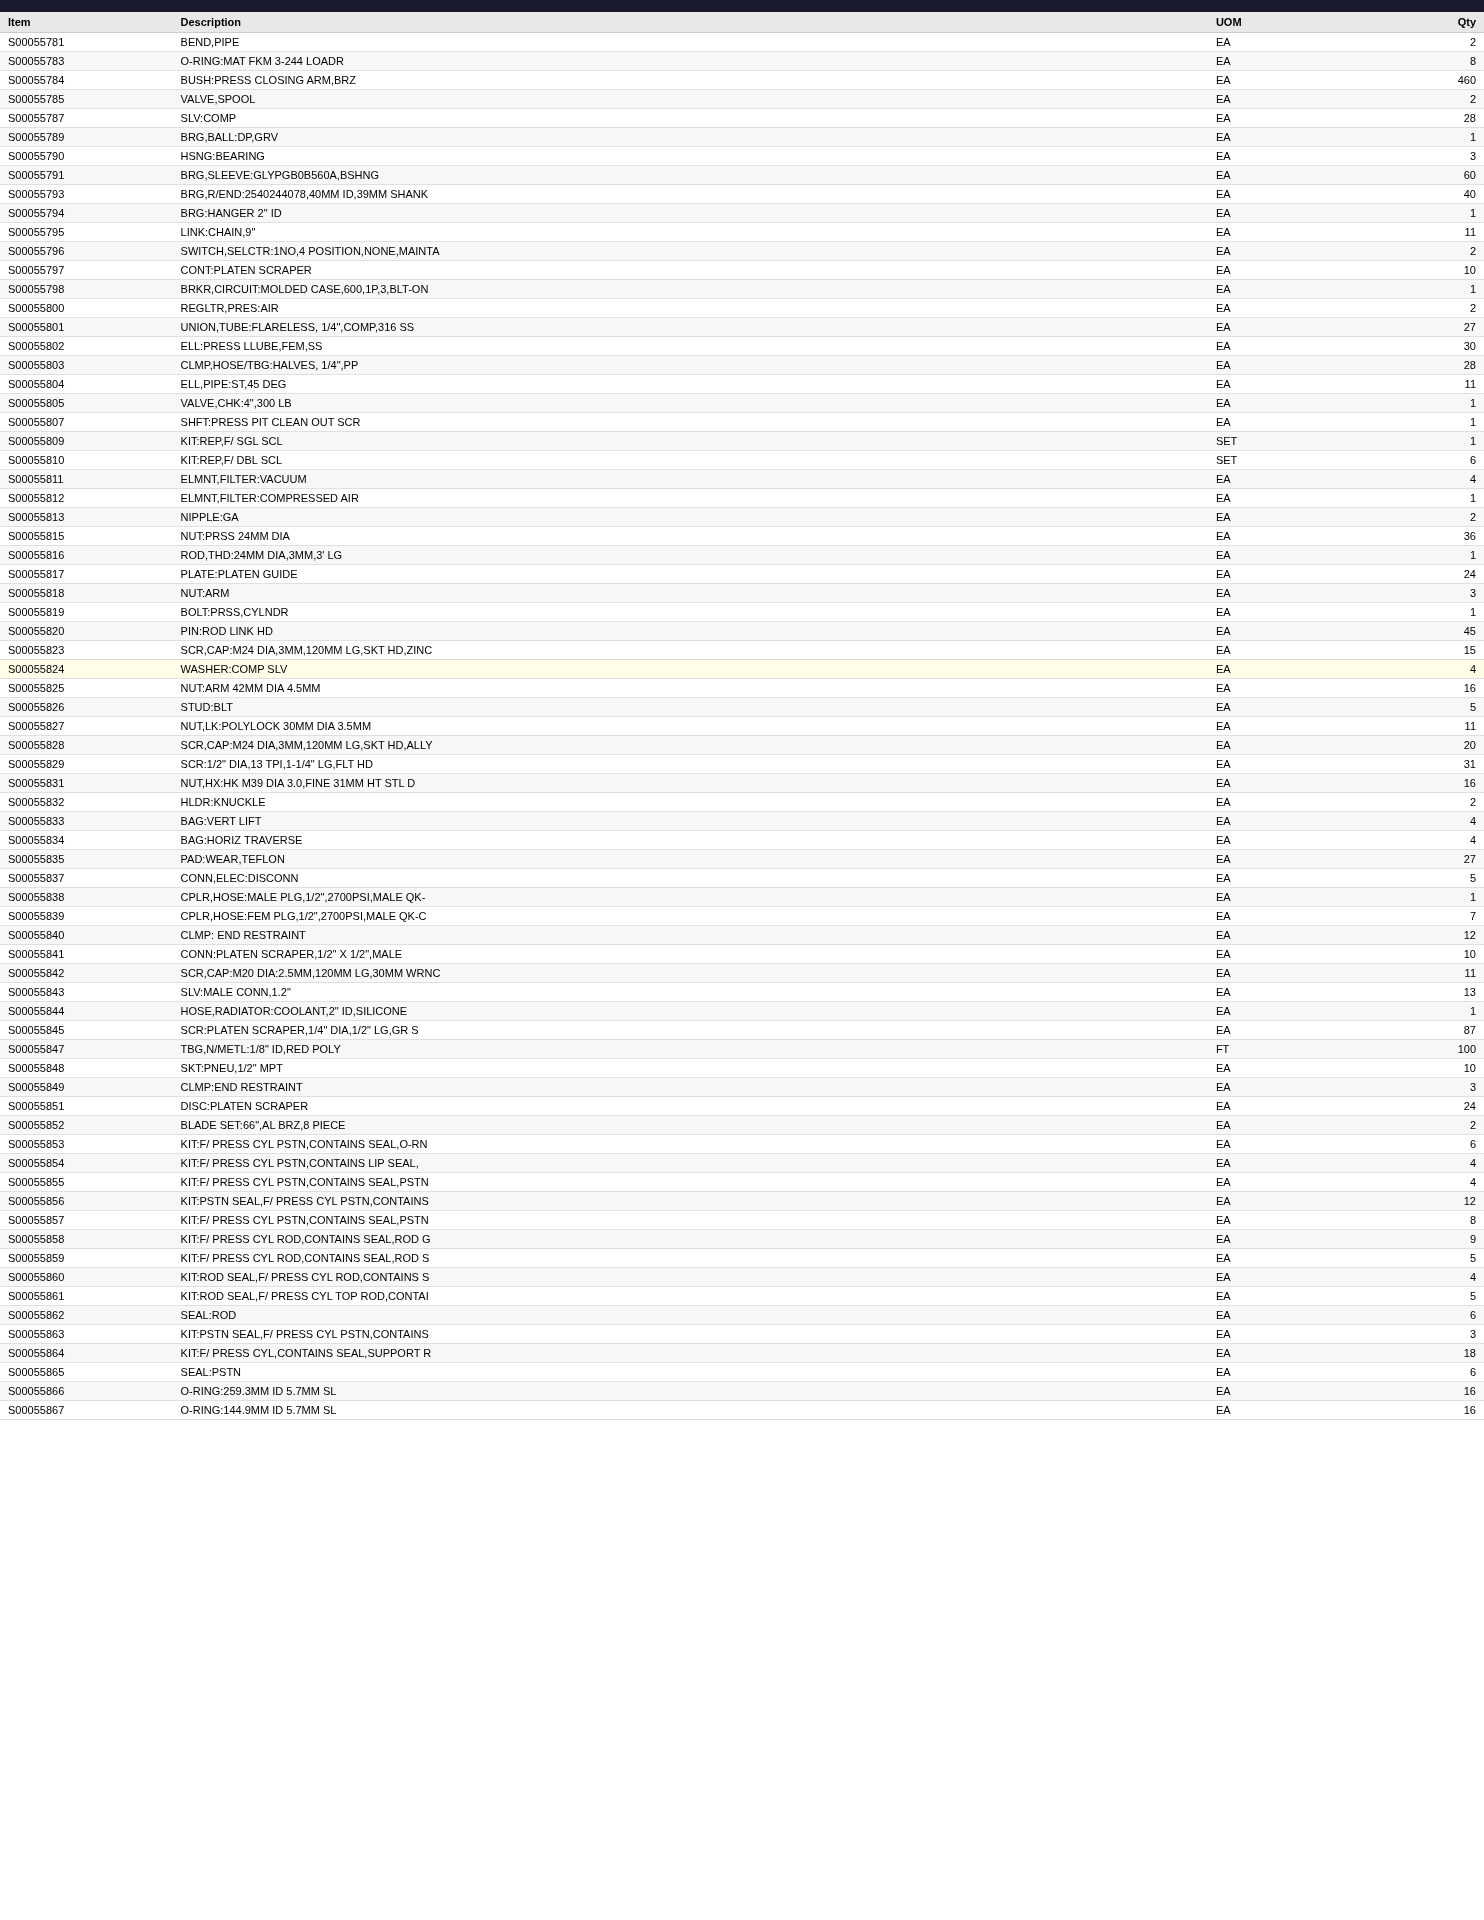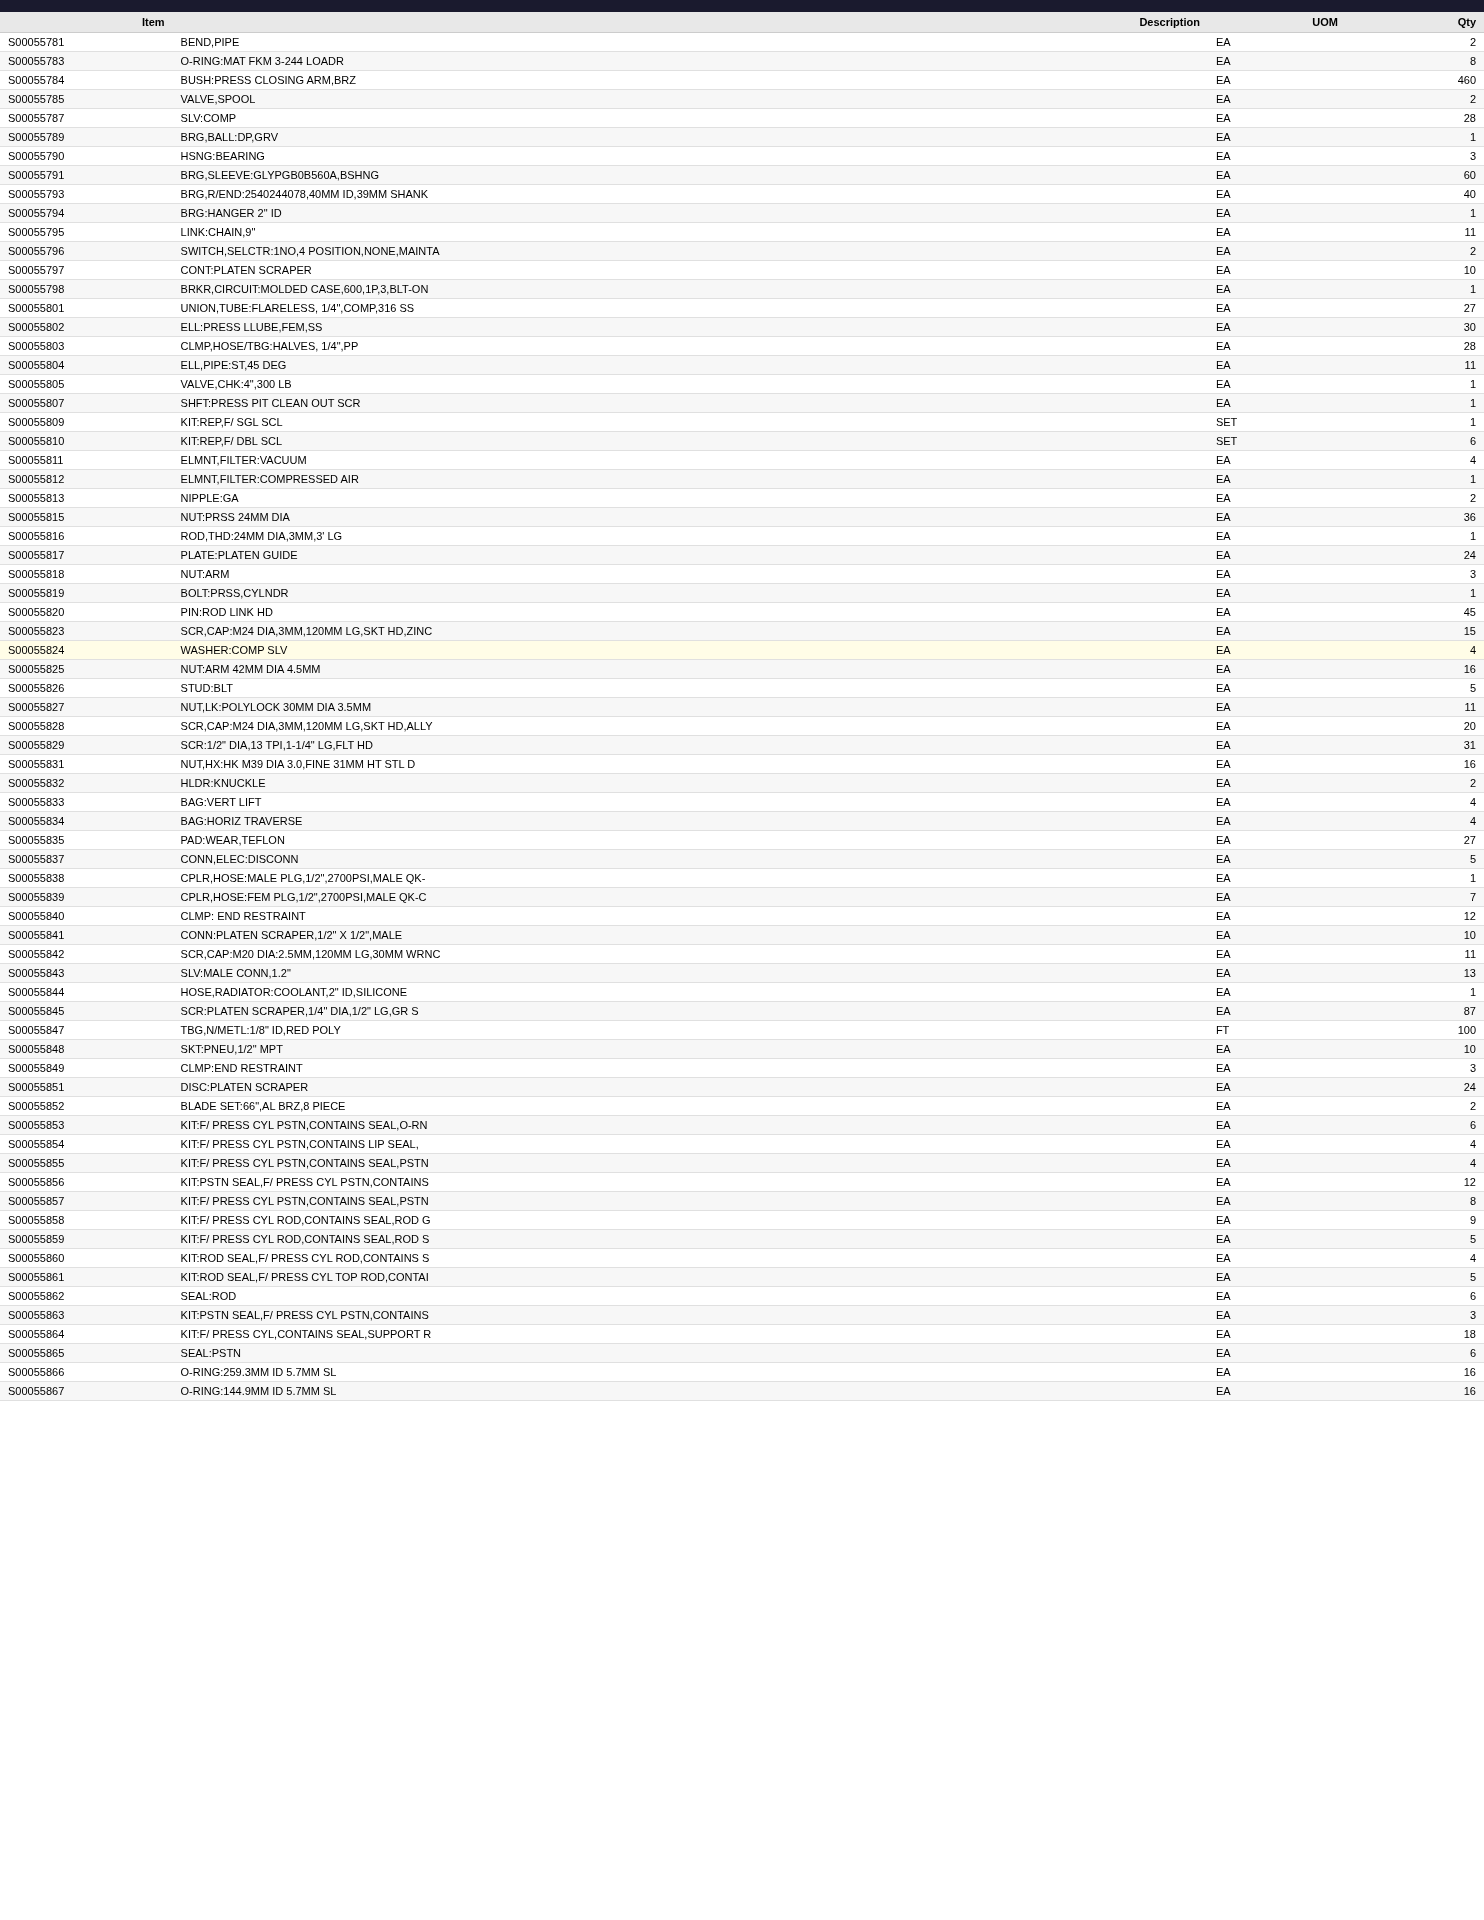--- a/index.html
+++ b/index.html
@@ -34,21 +34,21 @@
     }
     table {
       width: 100%;
       border-collapse: collapse;
     }
     thead tr {
       background: #e8e8e8;
     }
     thead th {
       padding: 4px 8px;
-      text-align: right;
+      text-align: left;
       font-size: 11px;
       font-weight: bold;
       border-bottom: 1px solid #ccc;
     }
     tbody tr {
       border-bottom: 1px solid #e0e0e0;
     }
     tbody tr:nth-child(even) {
       background: #f7f7f7;
     }
@@ -165,20 +165,26 @@
           <td class="col-uom">EA</td>
           <td class="col-qty">10</td>
         </tr>
         <tr>
           <td class="col-item">S00055798</td>
           <td class="col-desc">BRKR,CIRCUIT:MOLDED CASE,600,1P,3,BLT-ON</td>
           <td class="col-uom">EA</td>
           <td class="col-qty">1</td>
         </tr>
         <tr>
+          <td class="col-item">S00055800</td>
+          <td class="col-desc">REGLTR,PRES:AIR</td>
+          <td class="col-uom">EA</td>
+          <td class="col-qty">2</td>
+        </tr>
+        <tr>
           <td class="col-item">S00055801</td>
           <td class="col-desc">UNION,TUBE:FLARELESS, 1/4",COMP,316 SS</td>
           <td class="col-uom">EA</td>
           <td class="col-qty">27</td>
         </tr>
         <tr>
           <td class="col-item">S00055802</td>
           <td class="col-desc">ELL:PRESS LLUBE,FEM,SS</td>
           <td class="col-uom">EA</td>
           <td class="col-qty">30</td>

